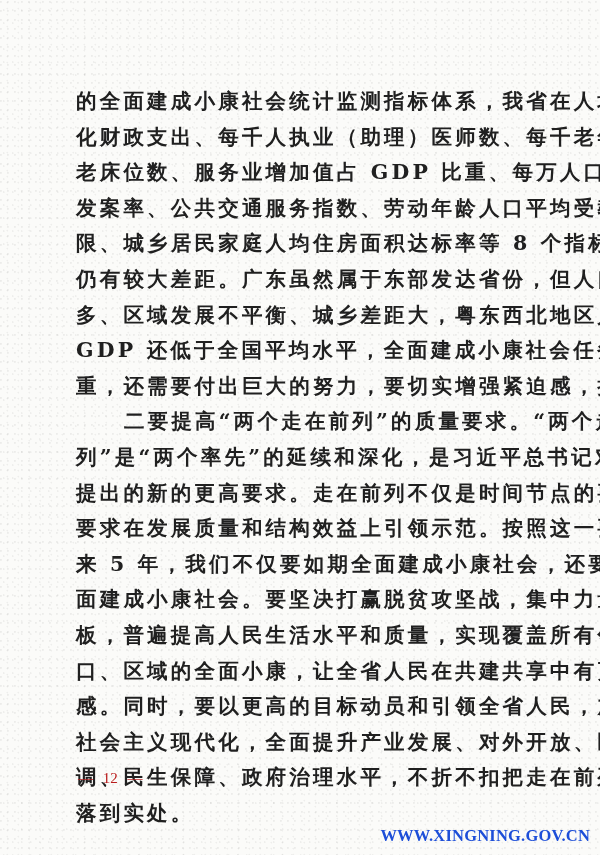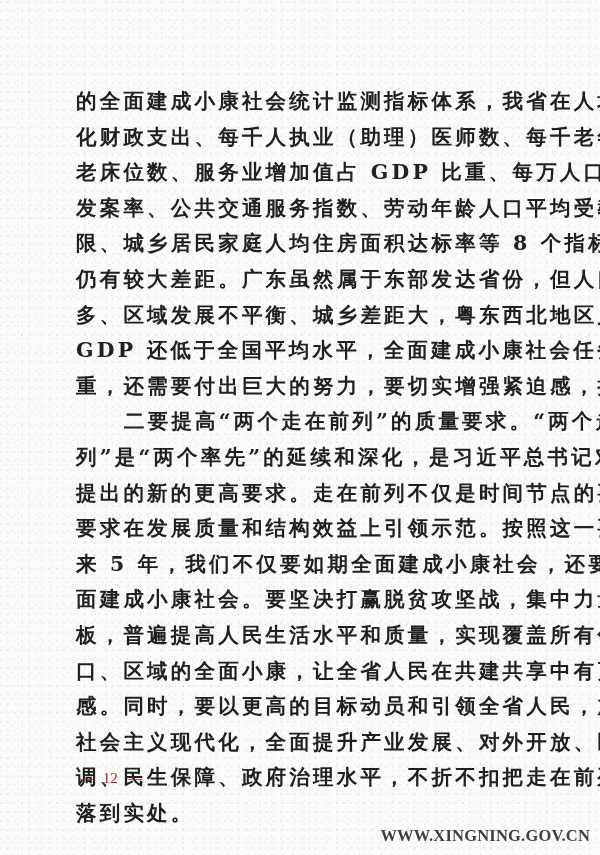--- a/index.html
+++ b/index.html
@@ -41,21 +41,21 @@
     font-family: "Liberation Serif", serif;
     color: #b91c1c;
     word-spacing: 6px;
   }
   .watermark {
     position: absolute;
     right: 10px; top: 826px;
     font-family: "Liberation Serif", serif;
     font-weight: bold;
     font-size: 16.5px;
-    color: #404040;
+    color: #1d4ed8;
     letter-spacing: 0.2px;
   }
 </style>
 </head>
 <body>
 
 <div class="speckle"></div>
 
 <div class="page-body">
   <div class="line">的全面建成小康社会统计监测指标体系，我省在人均公共文</div>

